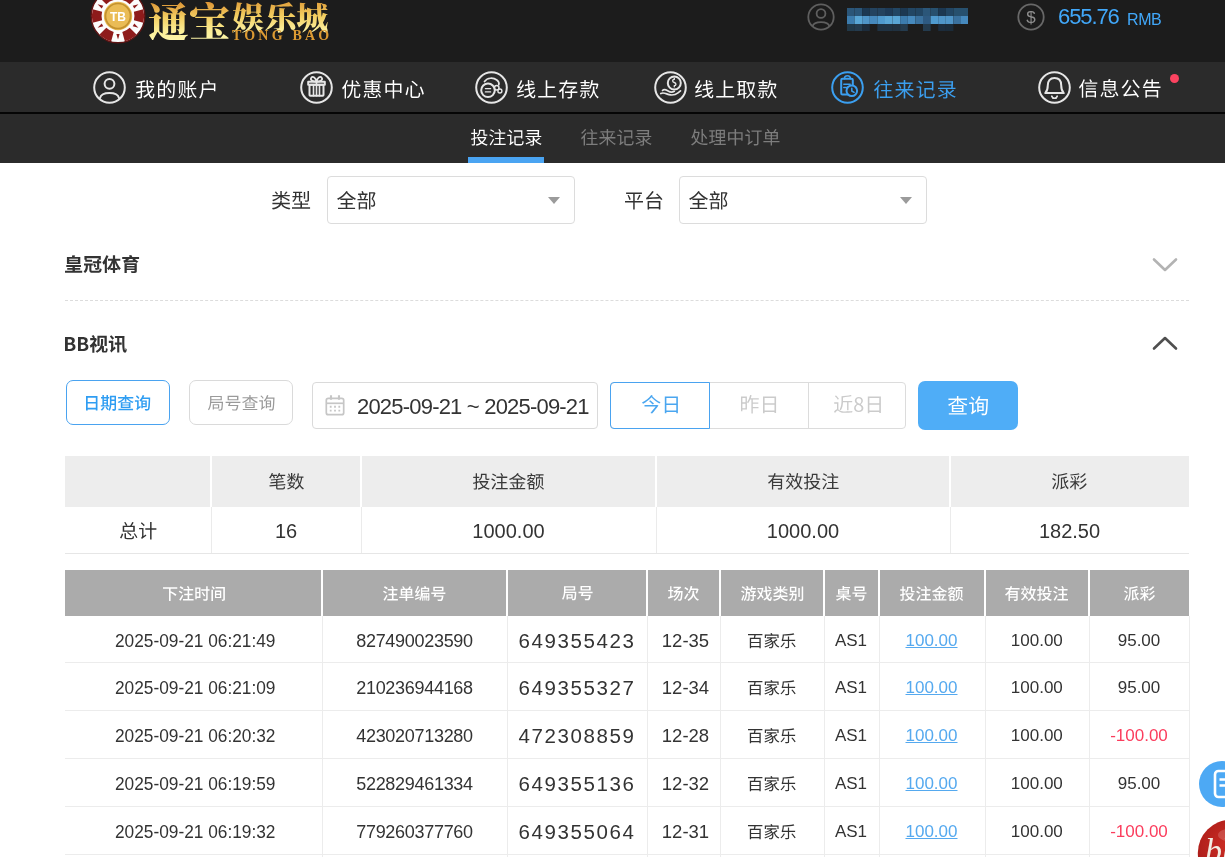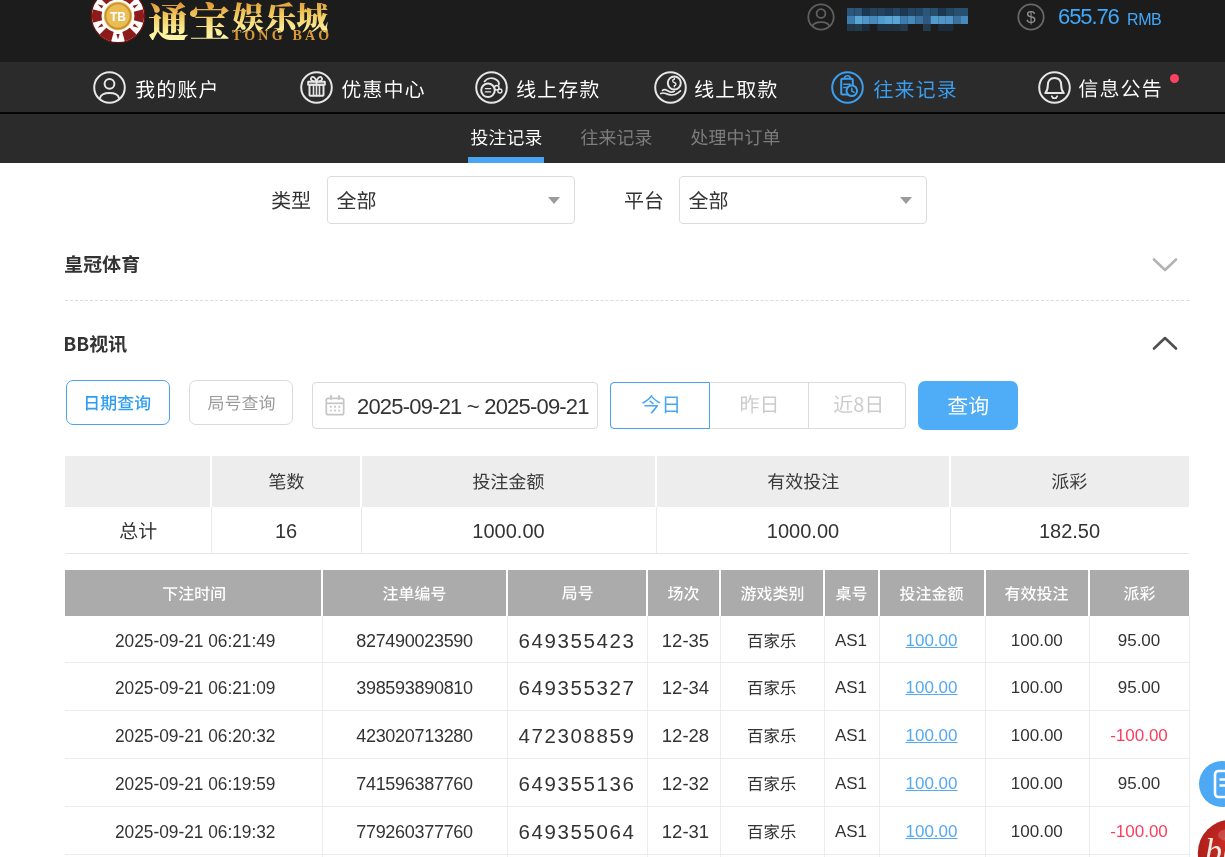--- a/index.html
+++ b/index.html
@@ -400,21 +400,21 @@
       <path fill="currentColor" d="M2.9 -9.3V1.3H4.2V0.3H12.5V1.3H13.8V-9.3H8.2C8.4 -10 8.6 -10.9 8.8 -11.8H15.5V-13H1.1V-11.8H7.4C7.3 -10.9 7.1 -10 6.9 -9.3ZM4.2 -4H12.5V-0.9H4.2ZM4.2 -5.1V-8.1H12.5V-5.1Z M23.5 -13.6C23.7 -13.2 23.9 -12.8 24.1 -12.4H17.9V-9H19.1V-11.3H30.5V-9H31.7V-12.4H25.6C25.4 -12.9 25.1 -13.5 24.8 -14ZM29.5 -7.9C28.6 -7.1 27.2 -6 25.9 -5.2C25.5 -6.1 25 -6.9 24.2 -7.7C24.6 -8 25 -8.3 25.4 -8.6H29.5V-9.7H19.9V-8.6H23.7C22.1 -7.5 19.9 -6.7 17.8 -6.2C18 -5.9 18.4 -5.4 18.5 -5.2C20.1 -5.7 21.8 -6.3 23.3 -7.1C23.6 -6.8 23.9 -6.5 24.1 -6.2C22.7 -5.1 19.9 -3.9 17.8 -3.4C18 -3.2 18.3 -2.7 18.4 -2.4C20.4 -3.1 23 -4.2 24.6 -5.3C24.8 -5 24.9 -4.6 25 -4.2C23.4 -2.7 20.1 -1.1 17.5 -0.5C17.8 -0.2 18 0.2 18.1 0.5C20.5 -0.2 23.4 -1.6 25.2 -3C25.4 -1.7 25.1 -0.5 24.6 -0.2C24.3 0.1 24 0.2 23.5 0.2C23.2 0.2 22.6 0.1 22 0.1C22.2 0.4 22.4 0.9 22.4 1.3C22.9 1.3 23.4 1.3 23.8 1.3C24.5 1.3 25 1.2 25.5 0.7C26.4 0 26.8 -2 26.3 -4.2L27 -4.7C27.9 -2.2 29.5 -0.3 31.6 0.6C31.8 0.3 32.2 -0.1 32.4 -0.4C30.4 -1.2 28.8 -3.1 28 -5.3C28.9 -5.9 29.8 -6.5 30.6 -7.1Z M36.9 -4.6C36.1 -3.1 34.8 -1.6 33.6 -0.5C33.9 -0.3 34.4 0.1 34.6 0.3C35.8 -0.9 37.2 -2.6 38.1 -4.2ZM44.4 -4.1C45.6 -2.8 47 -0.9 47.7 0.2L48.8 -0.4C48.2 -1.5 46.7 -3.3 45.5 -4.6ZM35.1 -5.8C35.3 -5.9 36 -6 37.1 -6H41V-0.3C41 -0 40.8 0 40.6 0.1C40.3 0.1 39.3 0.1 38.2 0C38.4 0.4 38.6 0.9 38.7 1.3C40.1 1.3 41 1.3 41.5 1.1C42 0.9 42.2 0.5 42.2 -0.3V-6H48.2L48.3 -7.3H42.2V-10.6H41V-7.3H36.3C36.6 -8.5 36.9 -10 37 -11.5C40.6 -11.6 44.8 -11.9 47.4 -12.6L46.7 -13.7C44.2 -13 39.6 -12.7 35.8 -12.6C35.8 -10.7 35.4 -8.6 35.2 -8C35.1 -7.4 34.9 -7 34.7 -7C34.8 -6.6 35.1 -6.1 35.1 -5.8Z"></path>
     </svg>
   </div>
 <div style="position:absolute;left:651.0px;top:627.0px;width:400px;height:28px;display:flex;align-items:center;justify-content:center;font-family:&quot;Liberation Sans&quot;,sans-serif;font-size:17px;font-weight:normal;color:#333;letter-spacing:0px;text-decoration:none;white-space:nowrap">AS1</div>
 <div style="position:absolute;left:731.5px;top:627.0px;width:400px;height:28px;display:flex;align-items:center;justify-content:center;font-family:&quot;Liberation Sans&quot;,sans-serif;font-size:17px;font-weight:normal;color:#55a9ef;letter-spacing:0px;text-decoration:underline;white-space:nowrap">100.00</div>
 <div style="position:absolute;left:836.8px;top:627.0px;width:400px;height:28px;display:flex;align-items:center;justify-content:center;font-family:&quot;Liberation Sans&quot;,sans-serif;font-size:17px;font-weight:normal;color:#333;letter-spacing:0px;text-decoration:none;white-space:nowrap">100.00</div>
 <div style="position:absolute;left:939.0px;top:627.0px;width:400px;height:28px;display:flex;align-items:center;justify-content:center;font-family:&quot;Liberation Sans&quot;,sans-serif;font-size:17px;font-weight:normal;color:#333;letter-spacing:0px;text-decoration:none;white-space:nowrap">95.00</div>
 <div style="position:absolute;left:-5.0px;top:674.0px;width:400px;height:28px;display:flex;align-items:center;justify-content:center;font-family:&quot;Liberation Sans&quot;,sans-serif;font-size:19px;font-weight:normal;color:#333;letter-spacing:0px;text-decoration:none;white-space:nowrap">
     <span style="display:inline-block;transform:scaleX(0.91)">2025-09-21 06:21:09</span>
   </div>
-<div style="position:absolute;left:214.5px;top:674.0px;width:400px;height:28px;display:flex;align-items:center;justify-content:center;font-family:&quot;Liberation Sans&quot;,sans-serif;font-size:18px;font-weight:normal;color:#333;letter-spacing:-0.3px;text-decoration:none;white-space:nowrap">398593890810</div>
+<div style="position:absolute;left:214.5px;top:674.0px;width:400px;height:28px;display:flex;align-items:center;justify-content:center;font-family:&quot;Liberation Sans&quot;,sans-serif;font-size:18px;font-weight:normal;color:#333;letter-spacing:-0.3px;text-decoration:none;white-space:nowrap">210236944168</div>
 <div style="position:absolute;left:377.0px;top:674.0px;width:400px;height:28px;display:flex;align-items:center;justify-content:center;font-family:&quot;Liberation Sans&quot;,sans-serif;font-size:20.5px;font-weight:normal;color:#333;letter-spacing:1.6px;text-decoration:none;white-space:nowrap">649355327</div>
 <div style="position:absolute;left:485.5px;top:674.0px;width:400px;height:28px;display:flex;align-items:center;justify-content:center;font-family:&quot;Liberation Sans&quot;,sans-serif;font-size:18.5px;font-weight:normal;color:#333;letter-spacing:0px;text-decoration:none;white-space:nowrap">12-34</div>
 <div style="position:absolute;left:747.9px;top:680.3px;color:#333">
     <svg width="47.8" height="15.3" viewBox="1.1 -14.0 47.8 15.3" style="display:block;overflow:visible">
       <path fill="currentColor" d="M2.9 -9.3V1.3H4.2V0.3H12.5V1.3H13.8V-9.3H8.2C8.4 -10 8.6 -10.9 8.8 -11.8H15.5V-13H1.1V-11.8H7.4C7.3 -10.9 7.1 -10 6.9 -9.3ZM4.2 -4H12.5V-0.9H4.2ZM4.2 -5.1V-8.1H12.5V-5.1Z M23.5 -13.6C23.7 -13.2 23.9 -12.8 24.1 -12.4H17.9V-9H19.1V-11.3H30.5V-9H31.7V-12.4H25.6C25.4 -12.9 25.1 -13.5 24.8 -14ZM29.5 -7.9C28.6 -7.1 27.2 -6 25.9 -5.2C25.5 -6.1 25 -6.9 24.2 -7.7C24.6 -8 25 -8.3 25.4 -8.6H29.5V-9.7H19.9V-8.6H23.7C22.1 -7.5 19.9 -6.7 17.8 -6.2C18 -5.9 18.4 -5.4 18.5 -5.2C20.1 -5.7 21.8 -6.3 23.3 -7.1C23.6 -6.8 23.9 -6.5 24.1 -6.2C22.7 -5.1 19.9 -3.9 17.8 -3.4C18 -3.2 18.3 -2.7 18.4 -2.4C20.4 -3.1 23 -4.2 24.6 -5.3C24.8 -5 24.9 -4.6 25 -4.2C23.4 -2.7 20.1 -1.1 17.5 -0.5C17.8 -0.2 18 0.2 18.1 0.5C20.5 -0.2 23.4 -1.6 25.2 -3C25.4 -1.7 25.1 -0.5 24.6 -0.2C24.3 0.1 24 0.2 23.5 0.2C23.2 0.2 22.6 0.1 22 0.1C22.2 0.4 22.4 0.9 22.4 1.3C22.9 1.3 23.4 1.3 23.8 1.3C24.5 1.3 25 1.2 25.5 0.7C26.4 0 26.8 -2 26.3 -4.2L27 -4.7C27.9 -2.2 29.5 -0.3 31.6 0.6C31.8 0.3 32.2 -0.1 32.4 -0.4C30.4 -1.2 28.8 -3.1 28 -5.3C28.9 -5.9 29.8 -6.5 30.6 -7.1Z M36.9 -4.6C36.1 -3.1 34.8 -1.6 33.6 -0.5C33.9 -0.3 34.4 0.1 34.6 0.3C35.8 -0.9 37.2 -2.6 38.1 -4.2ZM44.4 -4.1C45.6 -2.8 47 -0.9 47.7 0.2L48.8 -0.4C48.2 -1.5 46.7 -3.3 45.5 -4.6ZM35.1 -5.8C35.3 -5.9 36 -6 37.1 -6H41V-0.3C41 -0 40.8 0 40.6 0.1C40.3 0.1 39.3 0.1 38.2 0C38.4 0.4 38.6 0.9 38.7 1.3C40.1 1.3 41 1.3 41.5 1.1C42 0.9 42.2 0.5 42.2 -0.3V-6H48.2L48.3 -7.3H42.2V-10.6H41V-7.3H36.3C36.6 -8.5 36.9 -10 37 -11.5C40.6 -11.6 44.8 -11.9 47.4 -12.6L46.7 -13.7C44.2 -13 39.6 -12.7 35.8 -12.6C35.8 -10.7 35.4 -8.6 35.2 -8C35.1 -7.4 34.9 -7 34.7 -7C34.8 -6.6 35.1 -6.1 35.1 -5.8Z"></path>
     </svg>
   </div>
 <div style="position:absolute;left:651.0px;top:674.0px;width:400px;height:28px;display:flex;align-items:center;justify-content:center;font-family:&quot;Liberation Sans&quot;,sans-serif;font-size:17px;font-weight:normal;color:#333;letter-spacing:0px;text-decoration:none;white-space:nowrap">AS1</div>
 <div style="position:absolute;left:731.5px;top:674.0px;width:400px;height:28px;display:flex;align-items:center;justify-content:center;font-family:&quot;Liberation Sans&quot;,sans-serif;font-size:17px;font-weight:normal;color:#55a9ef;letter-spacing:0px;text-decoration:underline;white-space:nowrap">100.00</div>
 <div style="position:absolute;left:836.8px;top:674.0px;width:400px;height:28px;display:flex;align-items:center;justify-content:center;font-family:&quot;Liberation Sans&quot;,sans-serif;font-size:17px;font-weight:normal;color:#333;letter-spacing:0px;text-decoration:none;white-space:nowrap">100.00</div>
@@ -430,21 +430,21 @@
       <path fill="currentColor" d="M2.9 -9.3V1.3H4.2V0.3H12.5V1.3H13.8V-9.3H8.2C8.4 -10 8.6 -10.9 8.8 -11.8H15.5V-13H1.1V-11.8H7.4C7.3 -10.9 7.1 -10 6.9 -9.3ZM4.2 -4H12.5V-0.9H4.2ZM4.2 -5.1V-8.1H12.5V-5.1Z M23.5 -13.6C23.7 -13.2 23.9 -12.8 24.1 -12.4H17.9V-9H19.1V-11.3H30.5V-9H31.7V-12.4H25.6C25.4 -12.9 25.1 -13.5 24.8 -14ZM29.5 -7.9C28.6 -7.1 27.2 -6 25.9 -5.2C25.5 -6.1 25 -6.9 24.2 -7.7C24.6 -8 25 -8.3 25.4 -8.6H29.5V-9.7H19.9V-8.6H23.7C22.1 -7.5 19.9 -6.7 17.8 -6.2C18 -5.9 18.4 -5.4 18.5 -5.2C20.1 -5.7 21.8 -6.3 23.3 -7.1C23.6 -6.8 23.9 -6.5 24.1 -6.2C22.7 -5.1 19.9 -3.9 17.8 -3.4C18 -3.2 18.3 -2.7 18.4 -2.4C20.4 -3.1 23 -4.2 24.6 -5.3C24.8 -5 24.9 -4.6 25 -4.2C23.4 -2.7 20.1 -1.1 17.5 -0.5C17.8 -0.2 18 0.2 18.1 0.5C20.5 -0.2 23.4 -1.6 25.2 -3C25.4 -1.7 25.1 -0.5 24.6 -0.2C24.3 0.1 24 0.2 23.5 0.2C23.2 0.2 22.6 0.1 22 0.1C22.2 0.4 22.4 0.9 22.4 1.3C22.9 1.3 23.4 1.3 23.8 1.3C24.5 1.3 25 1.2 25.5 0.7C26.4 0 26.8 -2 26.3 -4.2L27 -4.7C27.9 -2.2 29.5 -0.3 31.6 0.6C31.8 0.3 32.2 -0.1 32.4 -0.4C30.4 -1.2 28.8 -3.1 28 -5.3C28.9 -5.9 29.8 -6.5 30.6 -7.1Z M36.9 -4.6C36.1 -3.1 34.8 -1.6 33.6 -0.5C33.9 -0.3 34.4 0.1 34.6 0.3C35.8 -0.9 37.2 -2.6 38.1 -4.2ZM44.4 -4.1C45.6 -2.8 47 -0.9 47.7 0.2L48.8 -0.4C48.2 -1.5 46.7 -3.3 45.5 -4.6ZM35.1 -5.8C35.3 -5.9 36 -6 37.1 -6H41V-0.3C41 -0 40.8 0 40.6 0.1C40.3 0.1 39.3 0.1 38.2 0C38.4 0.4 38.6 0.9 38.7 1.3C40.1 1.3 41 1.3 41.5 1.1C42 0.9 42.2 0.5 42.2 -0.3V-6H48.2L48.3 -7.3H42.2V-10.6H41V-7.3H36.3C36.6 -8.5 36.9 -10 37 -11.5C40.6 -11.6 44.8 -11.9 47.4 -12.6L46.7 -13.7C44.2 -13 39.6 -12.7 35.8 -12.6C35.8 -10.7 35.4 -8.6 35.2 -8C35.1 -7.4 34.9 -7 34.7 -7C34.8 -6.6 35.1 -6.1 35.1 -5.8Z"></path>
     </svg>
   </div>
 <div style="position:absolute;left:651.0px;top:722.0px;width:400px;height:28px;display:flex;align-items:center;justify-content:center;font-family:&quot;Liberation Sans&quot;,sans-serif;font-size:17px;font-weight:normal;color:#333;letter-spacing:0px;text-decoration:none;white-space:nowrap">AS1</div>
 <div style="position:absolute;left:731.5px;top:722.0px;width:400px;height:28px;display:flex;align-items:center;justify-content:center;font-family:&quot;Liberation Sans&quot;,sans-serif;font-size:17px;font-weight:normal;color:#55a9ef;letter-spacing:0px;text-decoration:underline;white-space:nowrap">100.00</div>
 <div style="position:absolute;left:836.8px;top:722.0px;width:400px;height:28px;display:flex;align-items:center;justify-content:center;font-family:&quot;Liberation Sans&quot;,sans-serif;font-size:17px;font-weight:normal;color:#333;letter-spacing:0px;text-decoration:none;white-space:nowrap">100.00</div>
 <div style="position:absolute;left:939.0px;top:722.0px;width:400px;height:28px;display:flex;align-items:center;justify-content:center;font-family:&quot;Liberation Sans&quot;,sans-serif;font-size:17px;font-weight:normal;color:#fb3d5d;letter-spacing:0px;text-decoration:none;white-space:nowrap">-100.00</div>
 <div style="position:absolute;left:-5.0px;top:770.0px;width:400px;height:28px;display:flex;align-items:center;justify-content:center;font-family:&quot;Liberation Sans&quot;,sans-serif;font-size:19px;font-weight:normal;color:#333;letter-spacing:0px;text-decoration:none;white-space:nowrap">
     <span style="display:inline-block;transform:scaleX(0.91)">2025-09-21 06:19:59</span>
   </div>
-<div style="position:absolute;left:214.5px;top:770.0px;width:400px;height:28px;display:flex;align-items:center;justify-content:center;font-family:&quot;Liberation Sans&quot;,sans-serif;font-size:18px;font-weight:normal;color:#333;letter-spacing:-0.3px;text-decoration:none;white-space:nowrap">741596387760</div>
+<div style="position:absolute;left:214.5px;top:770.0px;width:400px;height:28px;display:flex;align-items:center;justify-content:center;font-family:&quot;Liberation Sans&quot;,sans-serif;font-size:18px;font-weight:normal;color:#333;letter-spacing:-0.3px;text-decoration:none;white-space:nowrap">522829461334</div>
 <div style="position:absolute;left:377.0px;top:770.0px;width:400px;height:28px;display:flex;align-items:center;justify-content:center;font-family:&quot;Liberation Sans&quot;,sans-serif;font-size:20.5px;font-weight:normal;color:#333;letter-spacing:1.6px;text-decoration:none;white-space:nowrap">649355136</div>
 <div style="position:absolute;left:485.5px;top:770.0px;width:400px;height:28px;display:flex;align-items:center;justify-content:center;font-family:&quot;Liberation Sans&quot;,sans-serif;font-size:18.5px;font-weight:normal;color:#333;letter-spacing:0px;text-decoration:none;white-space:nowrap">12-32</div>
 <div style="position:absolute;left:747.9px;top:776.3px;color:#333">
     <svg width="47.8" height="15.3" viewBox="1.1 -14.0 47.8 15.3" style="display:block;overflow:visible">
       <path fill="currentColor" d="M2.9 -9.3V1.3H4.2V0.3H12.5V1.3H13.8V-9.3H8.2C8.4 -10 8.6 -10.9 8.8 -11.8H15.5V-13H1.1V-11.8H7.4C7.3 -10.9 7.1 -10 6.9 -9.3ZM4.2 -4H12.5V-0.9H4.2ZM4.2 -5.1V-8.1H12.5V-5.1Z M23.5 -13.6C23.7 -13.2 23.9 -12.8 24.1 -12.4H17.9V-9H19.1V-11.3H30.5V-9H31.7V-12.4H25.6C25.4 -12.9 25.1 -13.5 24.8 -14ZM29.5 -7.9C28.6 -7.1 27.2 -6 25.9 -5.2C25.5 -6.1 25 -6.9 24.2 -7.7C24.6 -8 25 -8.3 25.4 -8.6H29.5V-9.7H19.9V-8.6H23.7C22.1 -7.5 19.9 -6.7 17.8 -6.2C18 -5.9 18.4 -5.4 18.5 -5.2C20.1 -5.7 21.8 -6.3 23.3 -7.1C23.6 -6.8 23.9 -6.5 24.1 -6.2C22.7 -5.1 19.9 -3.9 17.8 -3.4C18 -3.2 18.3 -2.7 18.4 -2.4C20.4 -3.1 23 -4.2 24.6 -5.3C24.8 -5 24.9 -4.6 25 -4.2C23.4 -2.7 20.1 -1.1 17.5 -0.5C17.8 -0.2 18 0.2 18.1 0.5C20.5 -0.2 23.4 -1.6 25.2 -3C25.4 -1.7 25.1 -0.5 24.6 -0.2C24.3 0.1 24 0.2 23.5 0.2C23.2 0.2 22.6 0.1 22 0.1C22.2 0.4 22.4 0.9 22.4 1.3C22.9 1.3 23.4 1.3 23.8 1.3C24.5 1.3 25 1.2 25.5 0.7C26.4 0 26.8 -2 26.3 -4.2L27 -4.7C27.9 -2.2 29.5 -0.3 31.6 0.6C31.8 0.3 32.2 -0.1 32.4 -0.4C30.4 -1.2 28.8 -3.1 28 -5.3C28.9 -5.9 29.8 -6.5 30.6 -7.1Z M36.9 -4.6C36.1 -3.1 34.8 -1.6 33.6 -0.5C33.9 -0.3 34.4 0.1 34.6 0.3C35.8 -0.9 37.2 -2.6 38.1 -4.2ZM44.4 -4.1C45.6 -2.8 47 -0.9 47.7 0.2L48.8 -0.4C48.2 -1.5 46.7 -3.3 45.5 -4.6ZM35.1 -5.8C35.3 -5.9 36 -6 37.1 -6H41V-0.3C41 -0 40.8 0 40.6 0.1C40.3 0.1 39.3 0.1 38.2 0C38.4 0.4 38.6 0.9 38.7 1.3C40.1 1.3 41 1.3 41.5 1.1C42 0.9 42.2 0.5 42.2 -0.3V-6H48.2L48.3 -7.3H42.2V-10.6H41V-7.3H36.3C36.6 -8.5 36.9 -10 37 -11.5C40.6 -11.6 44.8 -11.9 47.4 -12.6L46.7 -13.7C44.2 -13 39.6 -12.7 35.8 -12.6C35.8 -10.7 35.4 -8.6 35.2 -8C35.1 -7.4 34.9 -7 34.7 -7C34.8 -6.6 35.1 -6.1 35.1 -5.8Z"></path>
     </svg>
   </div>
 <div style="position:absolute;left:651.0px;top:770.0px;width:400px;height:28px;display:flex;align-items:center;justify-content:center;font-family:&quot;Liberation Sans&quot;,sans-serif;font-size:17px;font-weight:normal;color:#333;letter-spacing:0px;text-decoration:none;white-space:nowrap">AS1</div>
 <div style="position:absolute;left:731.5px;top:770.0px;width:400px;height:28px;display:flex;align-items:center;justify-content:center;font-family:&quot;Liberation Sans&quot;,sans-serif;font-size:17px;font-weight:normal;color:#55a9ef;letter-spacing:0px;text-decoration:underline;white-space:nowrap">100.00</div>
 <div style="position:absolute;left:836.8px;top:770.0px;width:400px;height:28px;display:flex;align-items:center;justify-content:center;font-family:&quot;Liberation Sans&quot;,sans-serif;font-size:17px;font-weight:normal;color:#333;letter-spacing:0px;text-decoration:none;white-space:nowrap">100.00</div>

